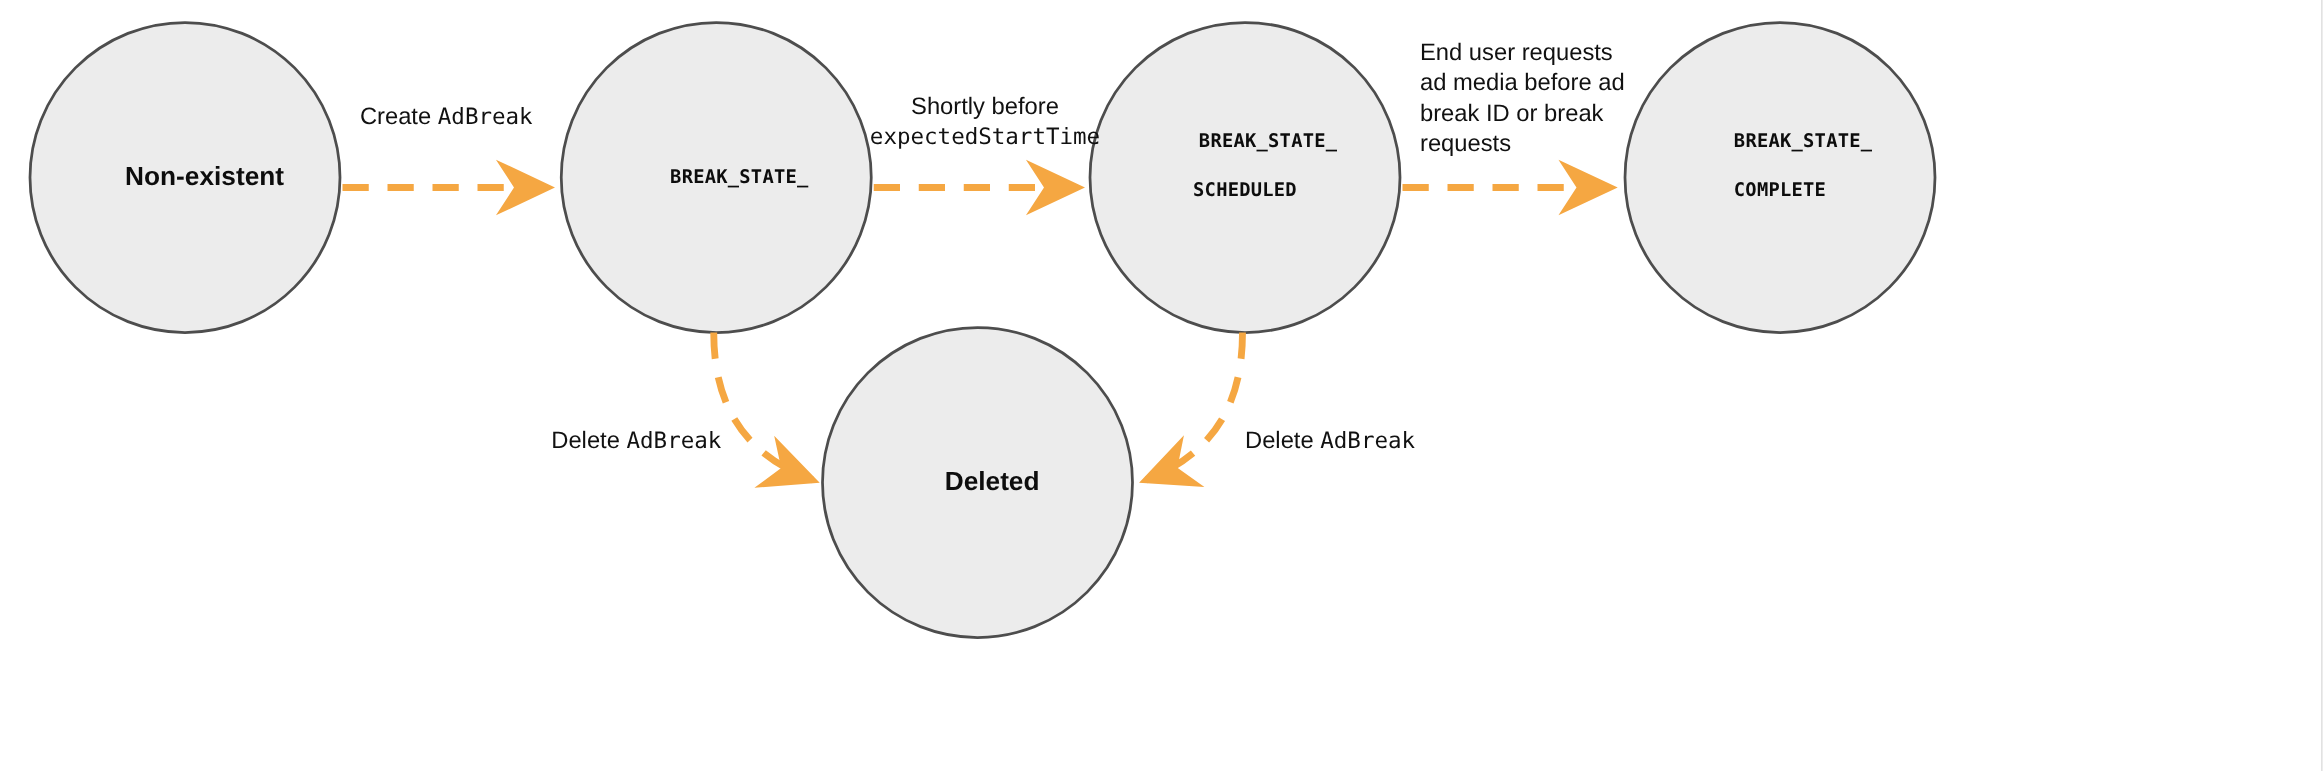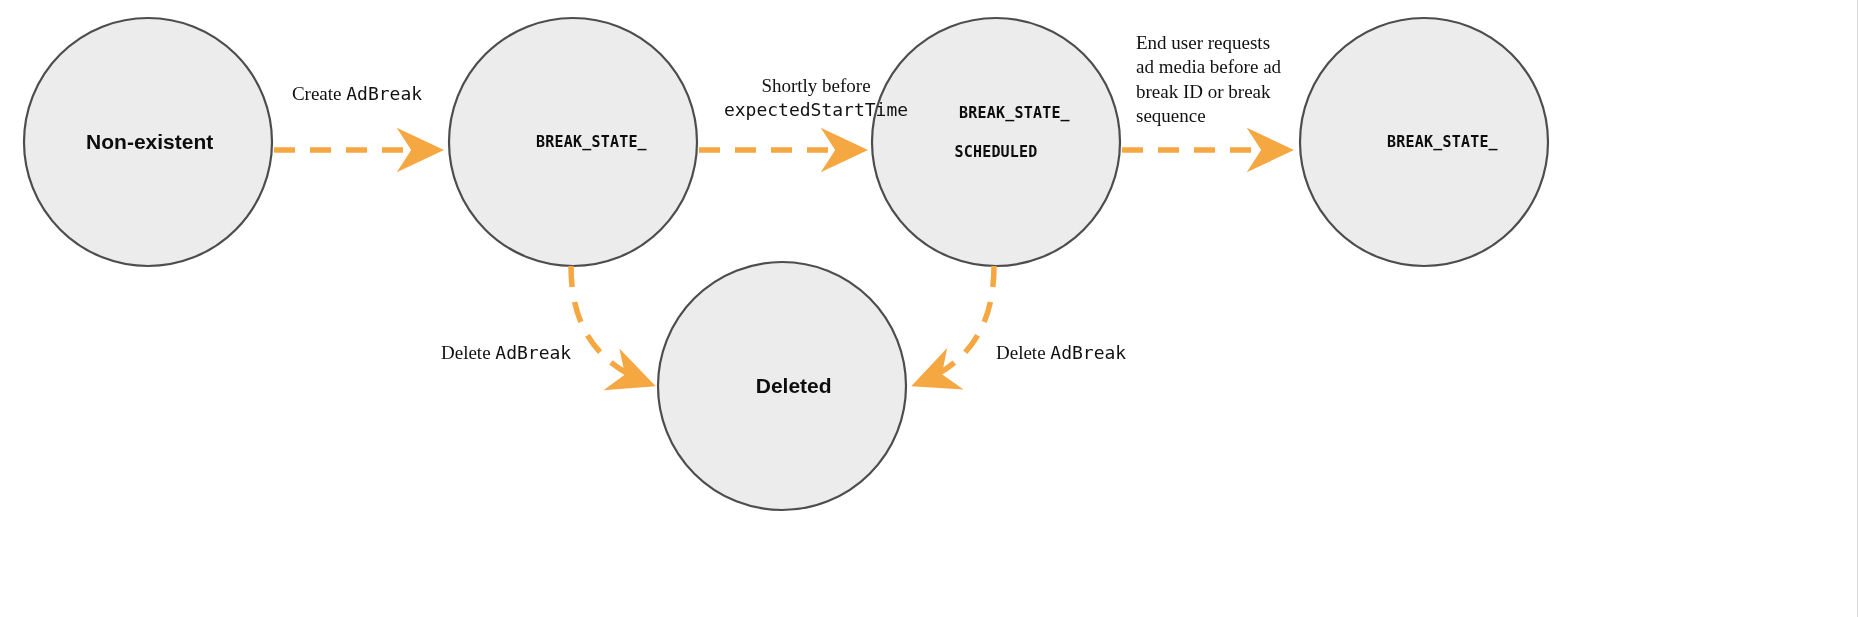--- a/index.html
+++ b/index.html
@@ -45,21 +45,21 @@
 
   
   .edge-label{
     position:absolute;
     color:#111111;
     font-size:19px;
     line-height:1.28;
     pointer-events:none;
     white-space:nowrap;
   }
-  .edge-label .sans{font-family:Liberation Serif, serif;font-weight:normal;}
+  .edge-label .sans{font-family:Liberation Sans, sans-serif;font-weight:normal;}
   .edge-label .mono{font-family:"DejaVu Sans Mono","Liberation Mono",monospace;font-weight:normal;font-size:18px;}
   .edge-label .ln{display:block;}
   .edge-label.center{transform:translate(-50%,0);text-align:center;}
   .edge-label.left{text-align:left;}
 </style>
 </head>
 <body style="background: rgb(255, 255, 255);">
 
 <div id="diagram-root">
 
@@ -100,55 +100,56 @@
 
     <g>
       <path d="M571,266 C571,330 600,365 650,384" fill="none" stroke="#f5a742" stroke-width="5.5" stroke-dasharray="21 15" stroke-linecap="butt" marker-end="url(#arrowOrange)"></path>
     </g>
 
     <g>
       <path d="M994,266 C994,330 965,365 917,384" fill="none" stroke="#f5a742" stroke-width="5.5" stroke-dasharray="21 15" stroke-linecap="butt" marker-end="url(#arrowOrange)"></path>
     </g>
   </svg>
 
-  <div class="node-label plain" style="left: 138px; top: 142px; color: rgb(13, 13, 13);">
+  <div class="node-label plain" style="left: 152px; top: 142px; color: rgb(13, 13, 13);">
     <span>Non-existent</span>
   </div>
 
   <div class="node-label mono" style="left: 573px; top: 142px; color: rgb(13, 13, 13);">
     <span>BREAK_STATE_</span>
   </div>
 
   <div class="node-label mono" style="left: 996px; top: 142px; color: rgb(13, 13, 13);">
     <span>BREAK_STATE_</span>
     <span class="l2">SCHEDULED</span>
   </div>
 
   <div class="node-label mono" style="left: 1424px; top: 142px; color: rgb(13, 13, 13);">
     <span>BREAK_STATE_</span>
+    <span class="l2">COMPLETE</span>
   </div>
 
   <div class="node-label plain" style="left: 782px; top: 386px; color: rgb(13, 13, 13); text-align: right;">
     <span>Deleted</span>
   </div>
 
   <div class="edge-label center" style="left:357px;top:82px;">
       <span class="ln"><span class="sans">Create </span><span class="mono">AdBreak</span></span>
     </div>
 
-  <div class="edge-label center" style="left:788px;top:74px;margin-left:28px;">
+  <div class="edge-label center" style="left:788px;top:74px;">
       <span class="ln"><span class="sans">Shortly before</span></span>
       <span class="ln"><span class="mono">expectedStartTime</span></span>
     </div>
 
   <div class="edge-label left" style="left:1136px;top:31px;">
       <span class="ln"><span class="sans">End user requests</span></span>
       <span class="ln"><span class="sans">ad media before ad</span></span>
       <span class="ln"><span class="sans">break ID or break</span></span>
-      <span class="ln"><span class="sans">sequence</span></span>
+      <span class="ln"><span class="sans">requests</span></span>
     </div>
 
   <div class="edge-label left" style="left:441px;top:341px;">
       <span class="ln"><span class="sans">Delete </span><span class="mono">AdBreak</span></span>
     </div>
 
   <div class="edge-label left" style="left:996px;top:341px;">
       <span class="ln"><span class="sans">Delete </span><span class="mono">AdBreak</span></span>
     </div>
 

